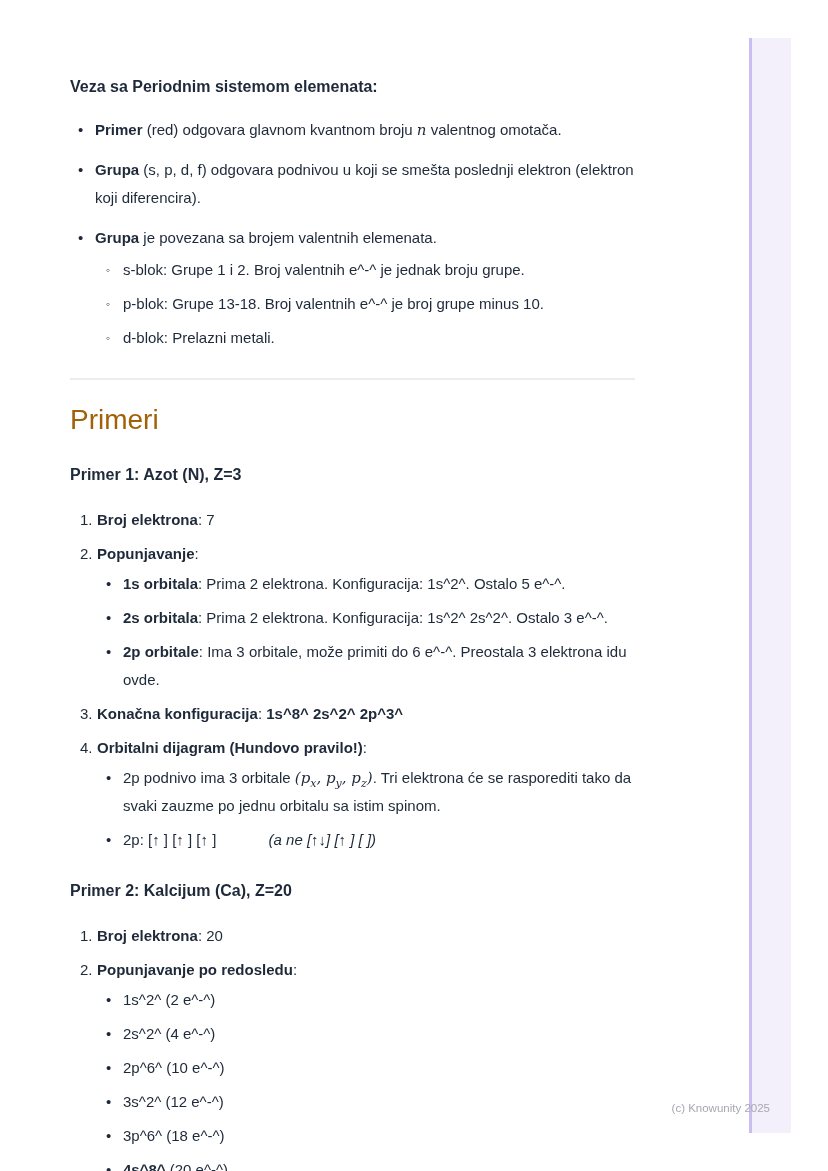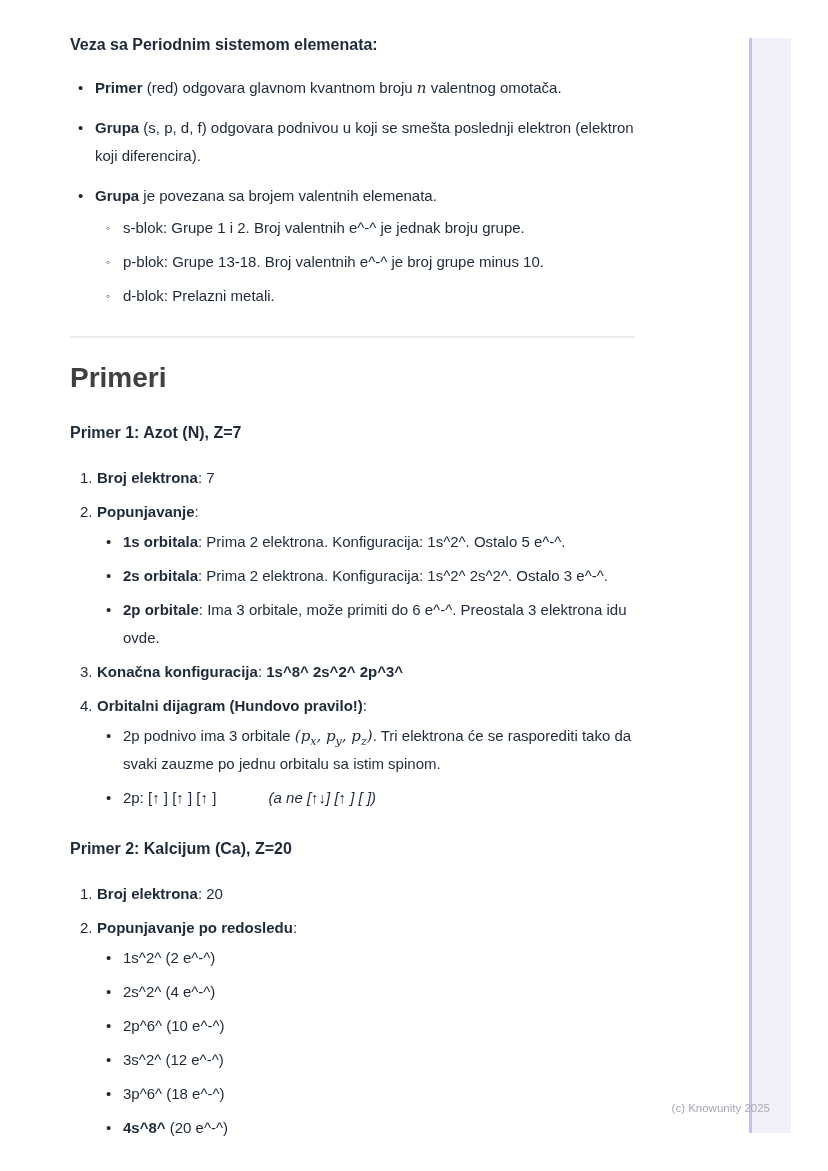--- a/index.html
+++ b/index.html
@@ -25,43 +25,44 @@
     position:absolute;
     left:70px; top:34px;
     width:568px;
     z-index:2;
   }
   .sec-title {
     font-size:16px;
     font-weight:bold;
     line-height:22px;
     margin-bottom:18px;
+    margin-top:42px;
   }
   .row { display:flex; align-items:flex-start; }
   .marker {
     flex:0 0 17px;
     text-align:left;
     user-select:none;
   }
   .marker.circle { font-size:12px; }
   .text { flex:1; }
   .toplist > .row { padding-left:8px; margin-bottom:12px; }
   .sublist { margin-top:4px; }
   .sublist > .row, .subbullets > .row { padding-left:36px; margin-bottom:6px; }
   .divider {
     border:none;
     border-top:2px solid #ececec;
     margin:26px 0 0 0;
     width:565px;
   }
   .primeri-heading {
-    color:#404040;
+    color:#a16207;
     font-size:28px;
     line-height:36px;
-    font-weight:bold;
+    font-weight:normal;
     margin-top:22px;
   }
   .primer-title {
     font-size:16px;
     font-weight:bold;
     line-height:22px;
     margin-top:26px;
   }
   .numlist { margin-top:20px; }
   .numlist > .row { padding-left:10px; margin-bottom:6px; }
@@ -120,21 +121,21 @@
         <span class="marker circle">◦</span>
         <span class="text">d-blok: Prelazni metali.</span>
       </div>
     </div>
   </div>
 
   <hr class="divider">
 
   <h1 class="primeri-heading">Primeri</h1>
 
-  <h4 class="primer-title">Primer 1: Azot (N), Z=7</h4>
+  <h4 class="primer-title">Primer 1: Azot (N), Z=3</h4>
 
   <div class="numlist">
     <div class="row">
       <span class="marker">1.</span>
       <span class="text"><b>Broj elektrona</b><span>: 7</span></span>
     </div>
     <div class="row" style="margin-bottom:2px;">
       <span class="marker">2.</span>
       <span class="text"><b>Popunjavanje</b><span>:</span></span>
     </div>

